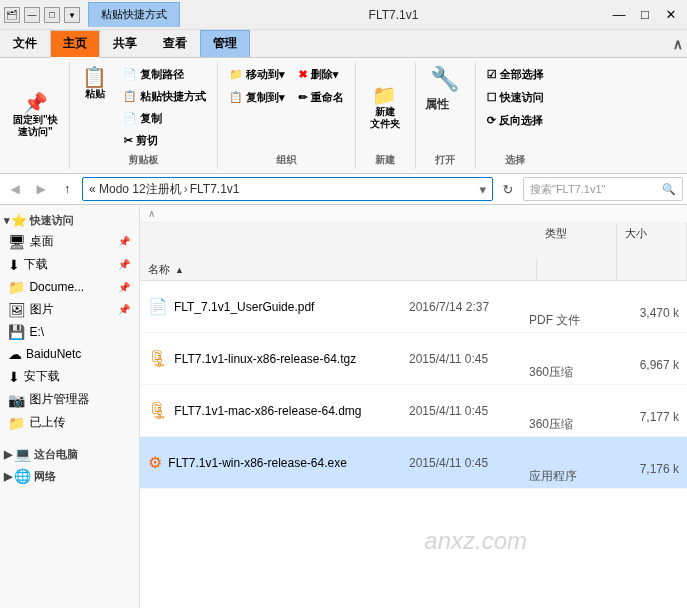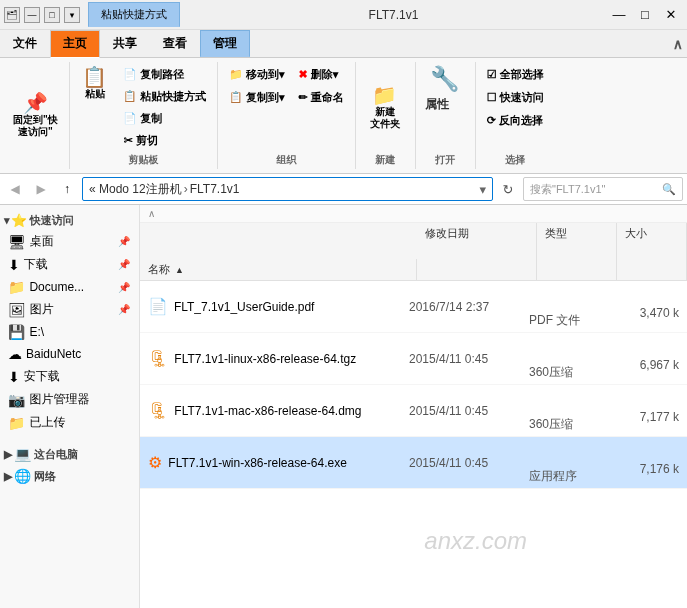--- a/index.html
+++ b/index.html
@@ -425,21 +425,20 @@
   </div>
 
   <div class="file-area">
 
     <div style="height:18px; background:#fafafa; border-bottom:1px solid #eee; display:flex; align-items:center; padding:0 8px; font-size:10px; color:#888;">
       <span>∧</span>
     </div>
 
     <div class="col-headers">
       <div class="col-header col-name">名称 <span class="sort-arrow">▲</span></div>
-      <div class="col-header col-date">修改日期</div>
       <div class="col-header col-type">类型</div>
       <div class="col-header col-size">大小</div>
     </div>
 
     <div class="file-list">
       <div class="file-row">
         <span class="file-icon" style="color:#cc0000;">📄</span>
         <span class="file-name">FLT_7.1v1_UserGuide.pdf</span>
         <span class="file-date">2016/7/14 2:37</span>
         <span class="file-type">PDF 文件</span>

